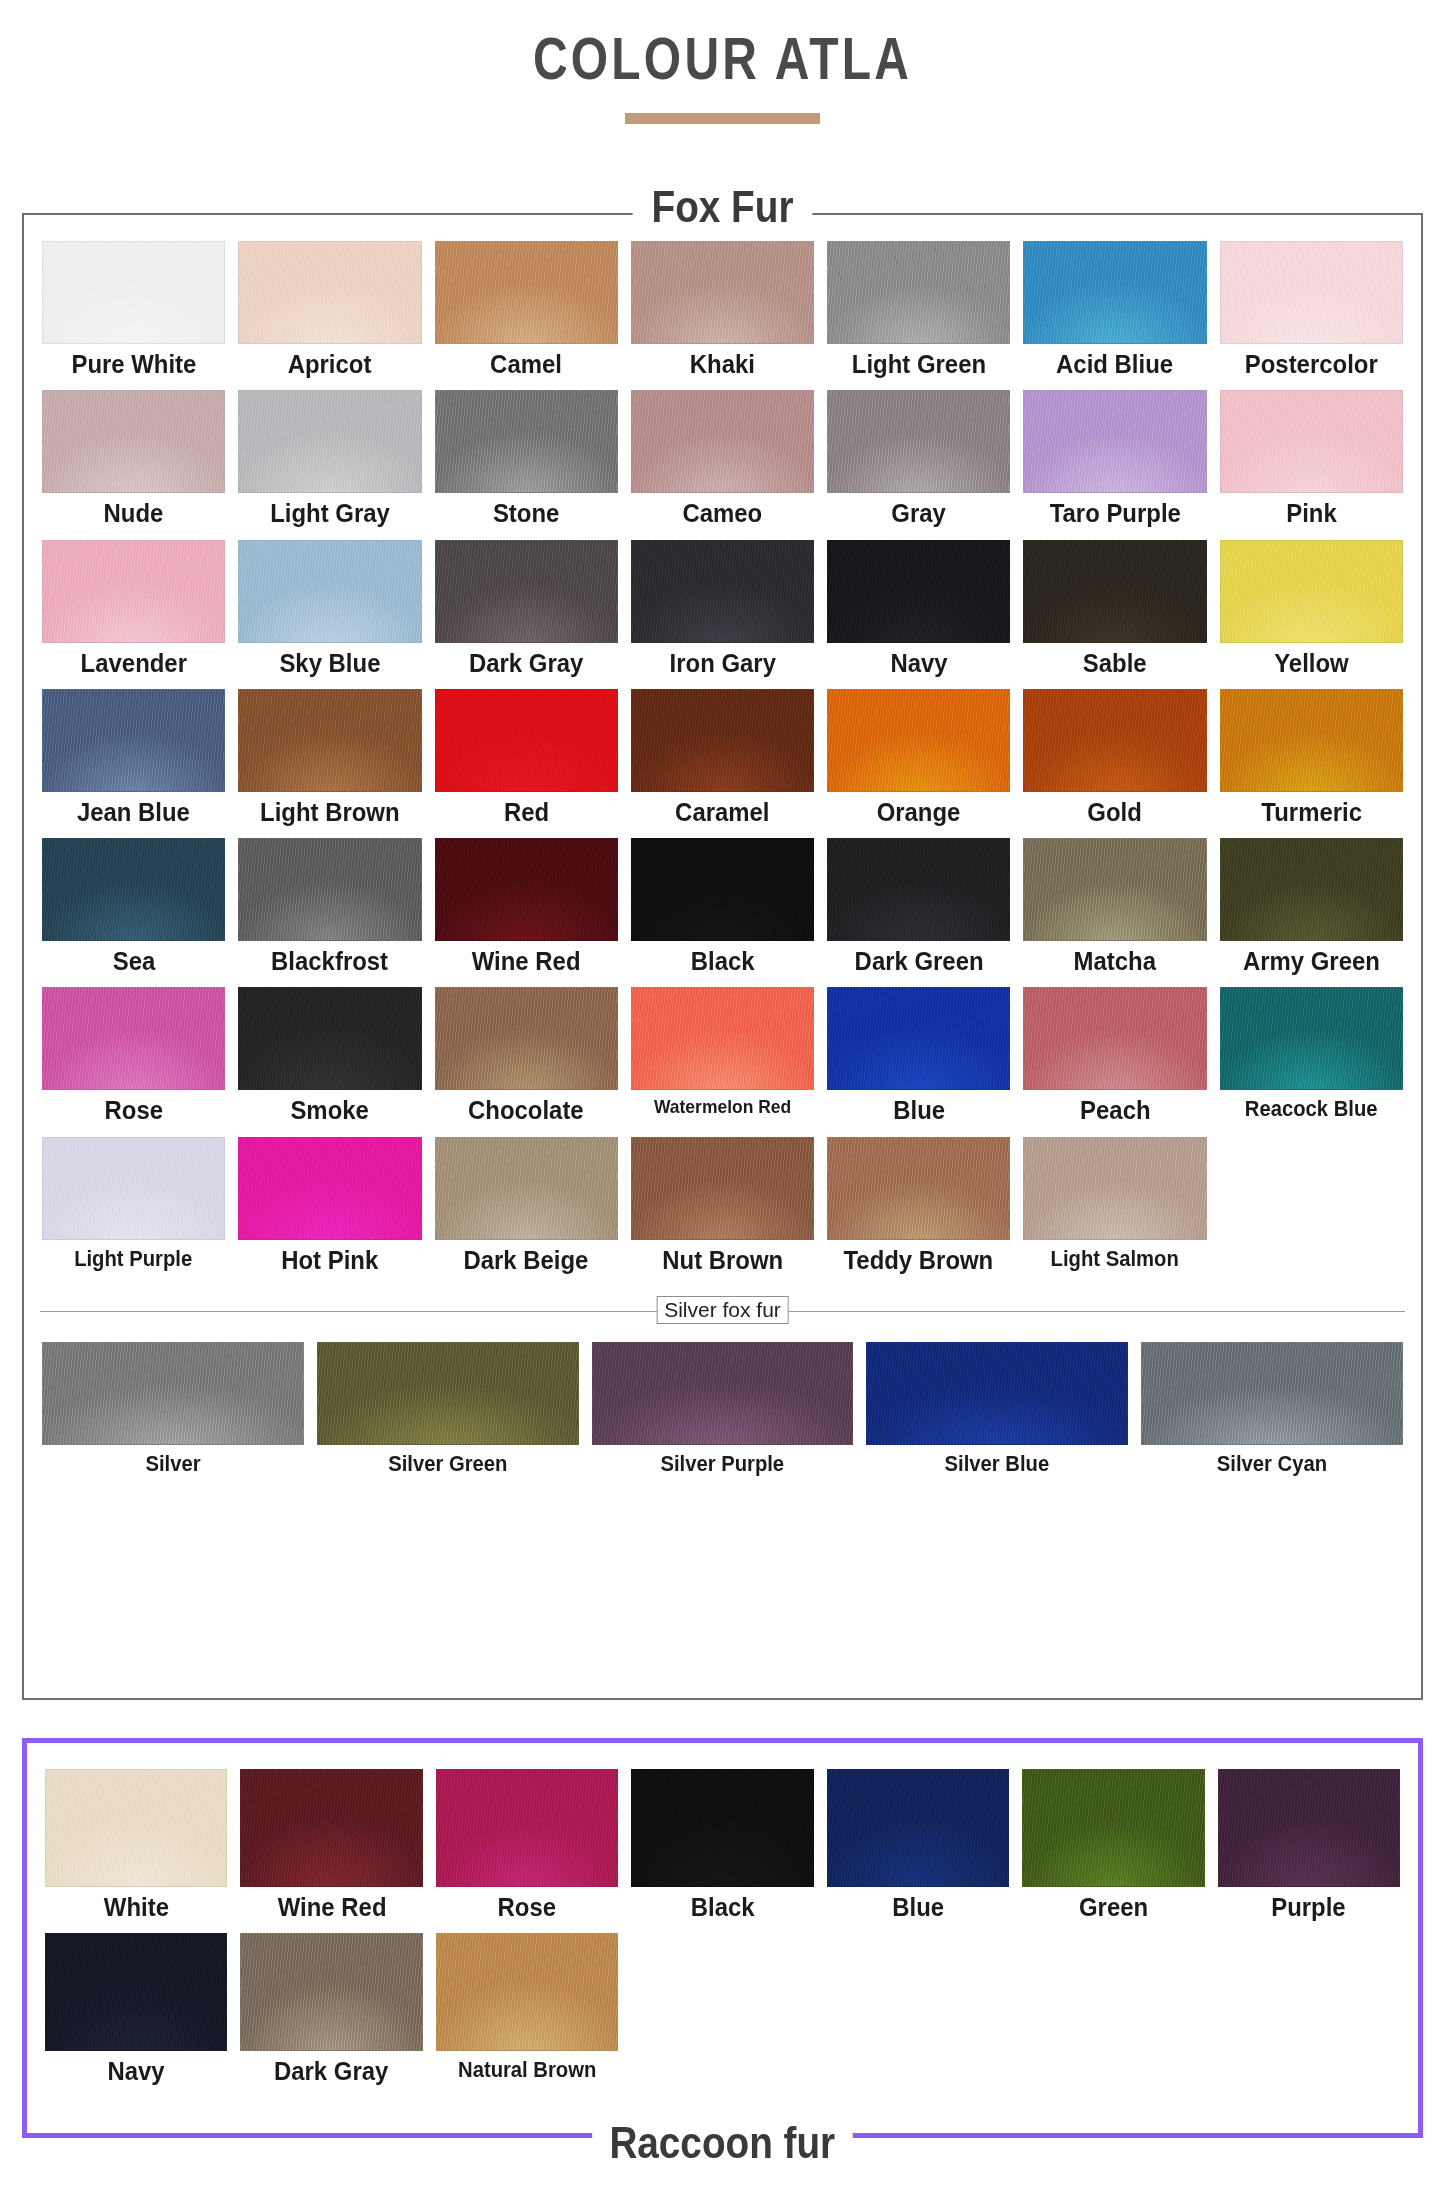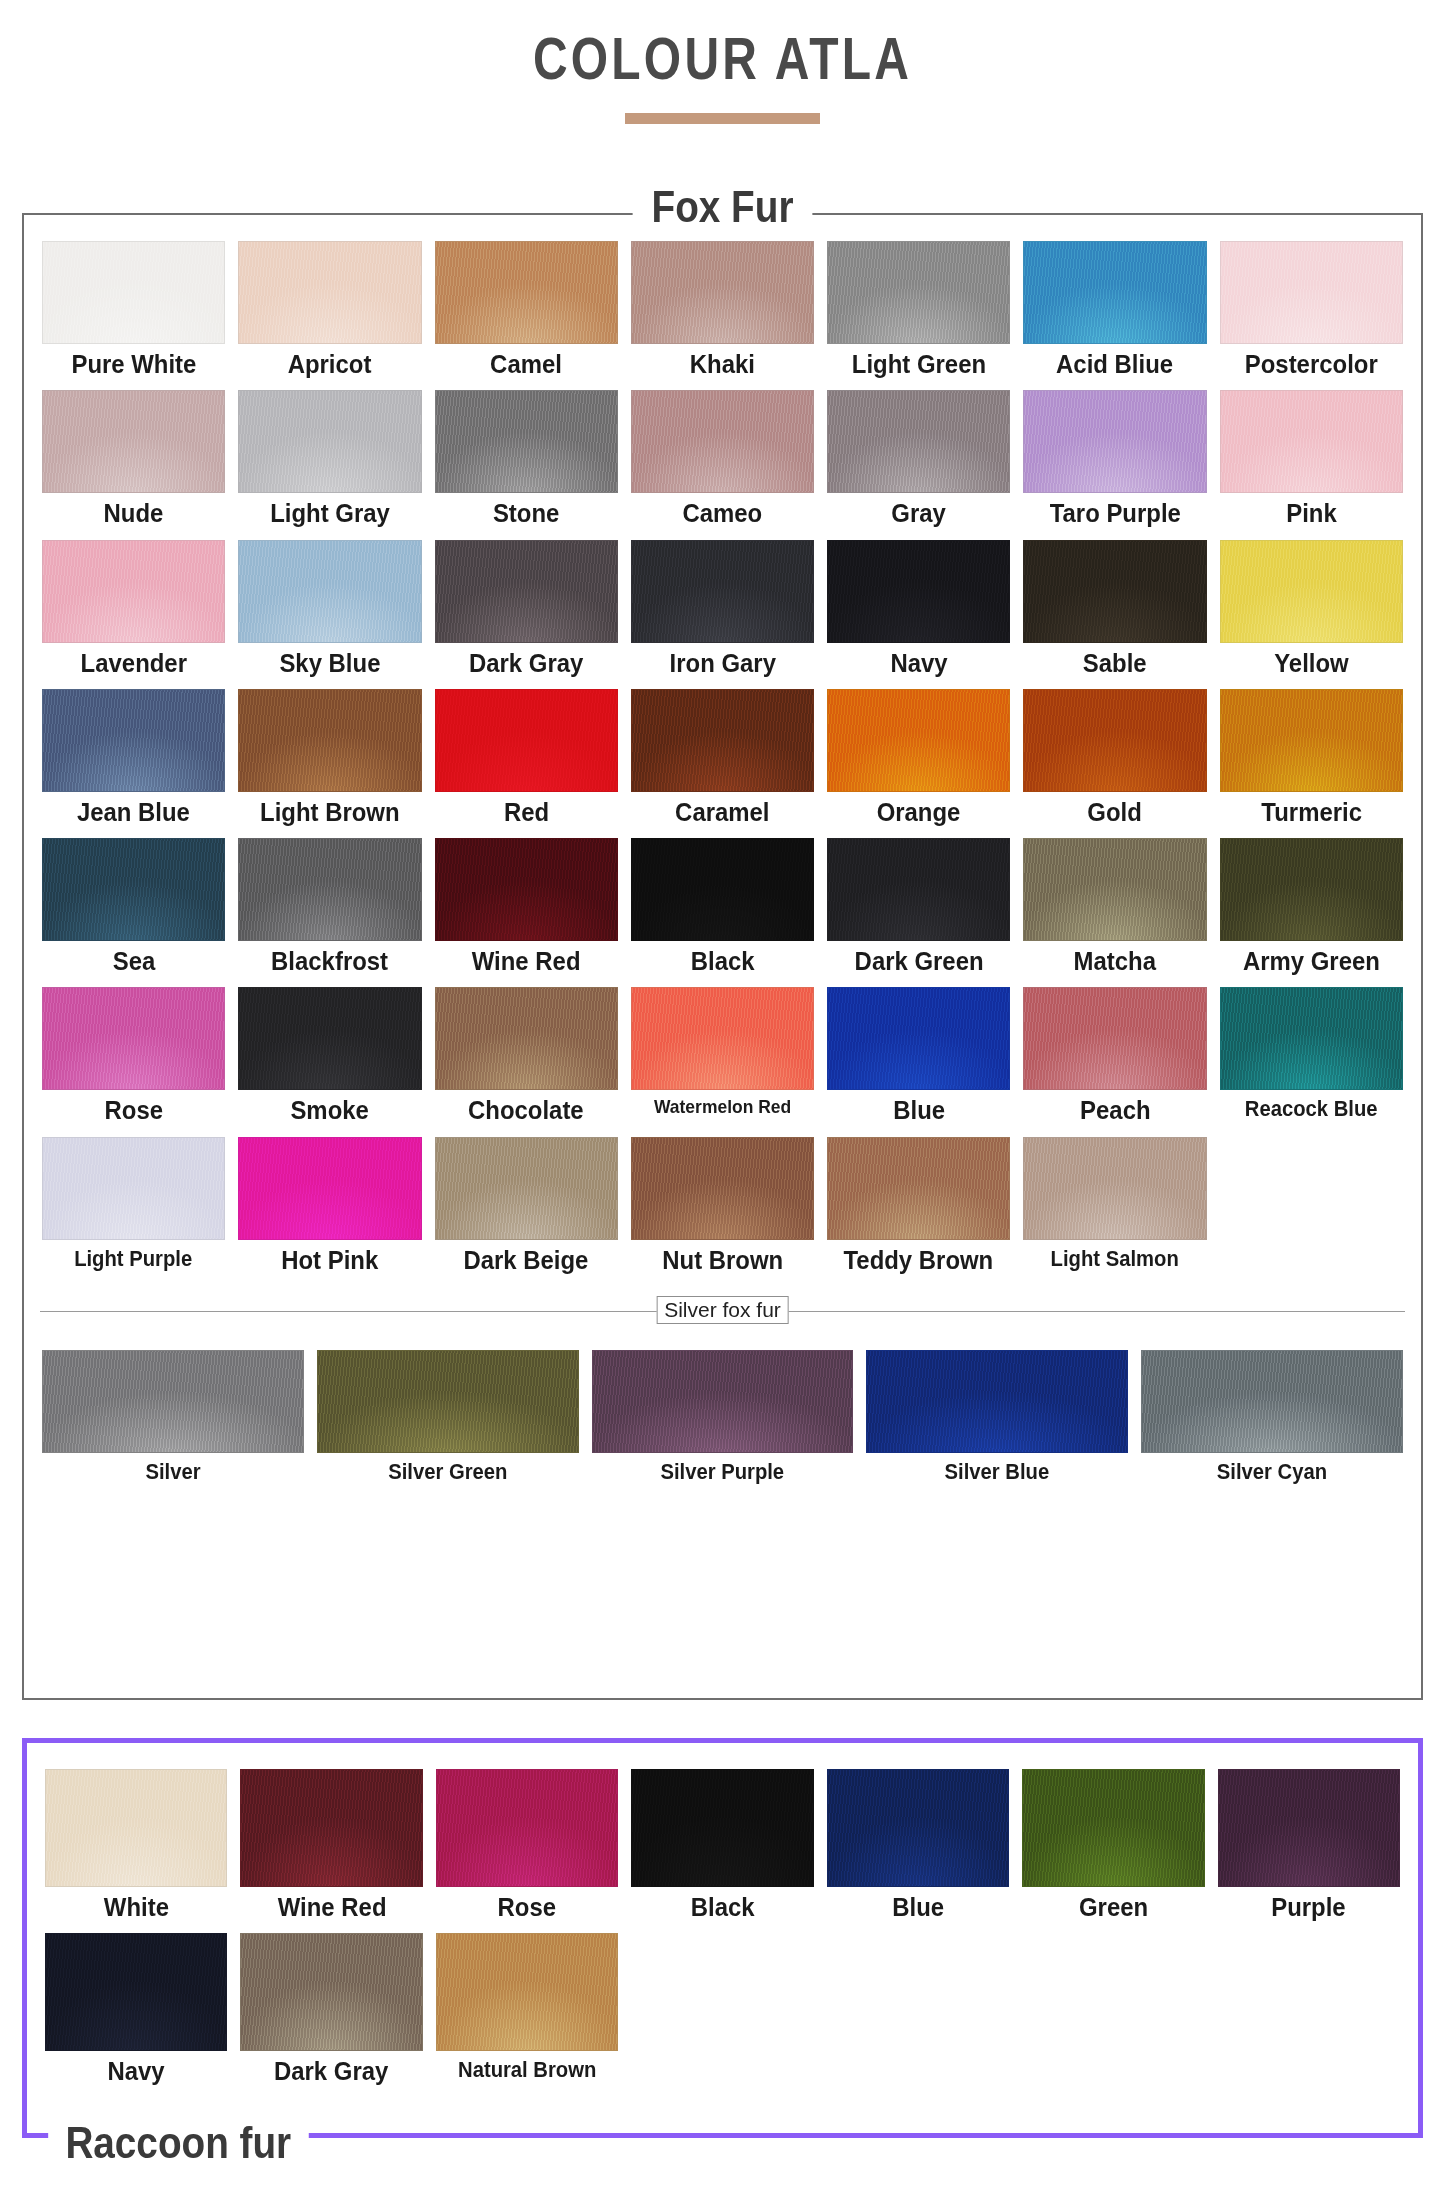--- a/index.html
+++ b/index.html
@@ -119,21 +119,21 @@
     line-height: 1.05;
     transform: scaleX(0.92);
     white-space: nowrap;
   }
   .label.sm { font-size: 22px; }
   .label.xs { font-size: 19px; }
 
   
   .silver-divider {
     position: relative;
-    margin: 10px 16px 8px 16px;
+    margin: 10px 16px 0 16px;
     height: 30px;
   }
   .silver-divider .rule {
     position: absolute;
     top: 15px; left: 0; right: 0;
     border-top: 1px solid #9a9a9a;
   }
   .silver-divider .chip {
     position: absolute;
     left: 50%;
@@ -149,20 +149,21 @@
   }
 
   .grid.silver-grid { grid-template-columns: repeat(5, 1fr); }
 
   
   .raccoon-head-wrap {
     position: absolute;
     left: 0;
     right: 0;
     bottom: -36px;
+    text-align: center;
     z-index: 6;
   }
   .raccoon-head {
     display: inline-block;
     background: #ffffff;
     padding: 0 20px;
     font-size: 45px;
     font-weight: bold;
     color: #3a3a3a;
     transform: scaleX(0.86);

